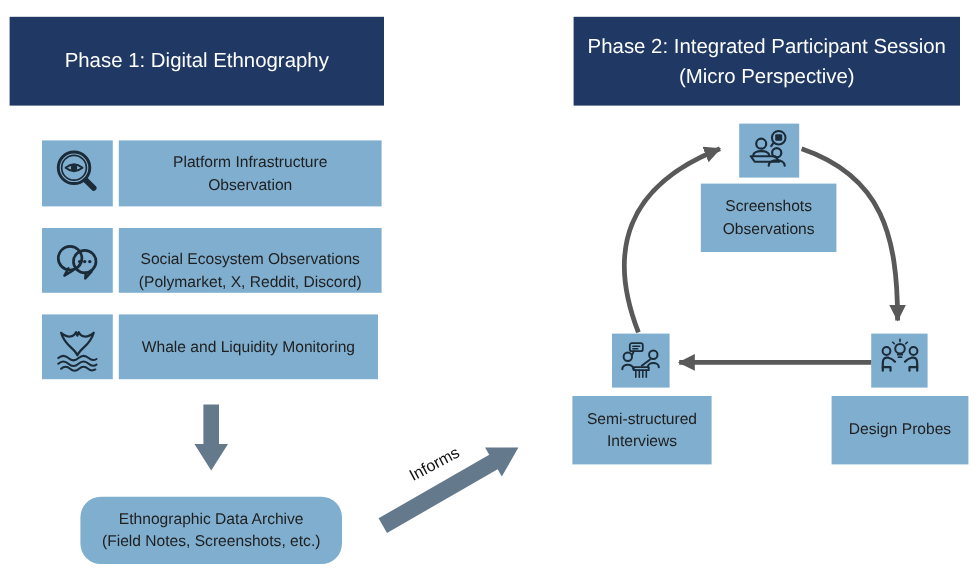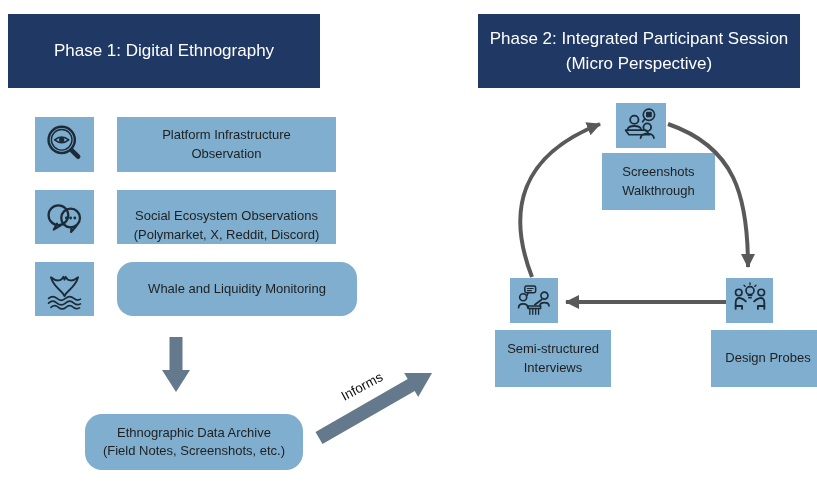--- a/index.html
+++ b/index.html
@@ -12,21 +12,21 @@
     font-family:"Liberation Sans",sans-serif;color:var(--text);
   }
   .hdr{
     position:absolute;background:var(--navy);color:var(--htext);
     display:flex;flex-direction:column;justify-content:center;align-items:center;
     text-align:left;font-size:17px;line-height:1.5;
   }
   .bluebox{
     position:absolute;background:var(--blue);
     display:flex;flex-direction:column;justify-content:center;align-items:center;
-    text-align:center;font-size:13px;line-height:1.42;margin-left:18px;
+    text-align:center;font-size:13px;line-height:1.42;
   }
   .iconbox{
     position:absolute;background:var(--blue);
     display:flex;justify-content:center;align-items:center;
   }
   .ic{stroke:var(--ink);fill:none;stroke-linecap:round;stroke-linejoin:round;}
   .icf{fill:var(--ink);stroke:none;}
   .overlay{position:absolute;left:0;top:0;pointer-events:none;}
   .slatefill{fill:var(--slate);}
   .arc{stroke:var(--gray);stroke-width:4;fill:none;}
@@ -77,21 +77,21 @@
   </div>
 
   <div class="iconbox" style="left:35px;top:262px;width:59px;height:54px;">
     <svg width="47" height="45" viewBox="0 0 48 48">
       <path class="ic" d="M24 31 C21 24 13 23 9.5 11 C15.5 16 20.5 15 22.8 10.5 L24 13.5 L25.2 10.5 C27.5 15 32.5 16 38.5 11 C35 23 27 24 24 31 Z" stroke-width="2"></path>
       <path class="ic" d="M7 33.5 q4.5 -4 9 0 q4.5 4 9 0 q4.5 -4 9 0 q3.5 3 7 0.8" stroke-width="1.8"></path>
       <path class="ic" d="M7 38.5 q4.5 -4 9 0 q4.5 4 9 0 q4.5 -4 9 0 q3.5 3 7 0.8" stroke-width="1.8"></path>
       <path class="ic" d="M9.5 43 q4 -3.5 8 0 q4 3.5 8 0 q4 -3.5 8 0 q3 2.6 6.5 0.6" stroke-width="1.8"></path>
     </svg>
   </div>
-  <div class="bluebox" style="left:99px;top:262px;width:240px;height:54px;border-radius:16px;">
+  <div class="bluebox" style="left:99px;top:262px;width:216px;height:54px;">
     <span class="l">Whale and Liquidity Monitoring</span>
   </div>
 
   <div class="bluebox" style="left:67px;top:414px;width:218px;height:56px;border-radius:17px;">
     <span class="l">Ethnographic Data Archive</span>
     <span class="l">(Field Notes, Screenshots, etc.)</span>
   </div>
 
   <div class="hdr" style="left:478px;top:14px;width:322px;height:74px;">
     <span class="l">Phase 2: Integrated Participant Session</span>
@@ -105,21 +105,21 @@
       <path class="ic" d="M28.5 15.5 L26 19" stroke-width="2"></path>
       <circle class="ic" cx="16" cy="16.5" r="5" stroke-width="2.2"></circle>
       <path class="ic" d="M8 28.5 C8 22.5 24 22.5 24 28.5" stroke-width="2.2"></path>
       <path class="ic" d="M5.5 29 L30 29 L34 34.5 L9.5 34.5 Z" stroke-width="2"></path>
       <circle class="ic" cx="31.5" cy="25.5" r="4.6" stroke-width="2.2"></circle>
       <path class="ic" d="M23.5 38.5 C23.5 31.5 39.5 31.5 39.5 38.5" stroke-width="2.2"></path>
     </svg>
   </div>
   <div class="bluebox" style="left:584px;top:153px;width:113px;height:57px;">
     <span class="l">Screenshots</span>
-    <span class="l">Walkthrough</span>
+    <span class="l">Observations</span>
   </div>
 
   <div class="iconbox" style="left:510px;top:278px;width:48px;height:45px;">
     <svg width="42" height="40" viewBox="0 0 48 48">
       <rect class="ic" x="13" y="6" width="13" height="8" rx="2" stroke-width="1.8"></rect>
       <line class="ic" x1="16" y1="9" x2="23" y2="9" stroke-width="1.4"></line>
       <line class="ic" x1="16" y1="11.5" x2="21" y2="11.5" stroke-width="1.4"></line>
       <path class="ic" d="M17 14 L15.5 17.5" stroke-width="1.8"></path>
       <circle class="ic" cx="11" cy="19.5" r="4.2" stroke-width="2"></circle>
       <path class="ic" d="M5.5 32 C5.5 26 16.5 26 16.5 32" stroke-width="2"></path>

